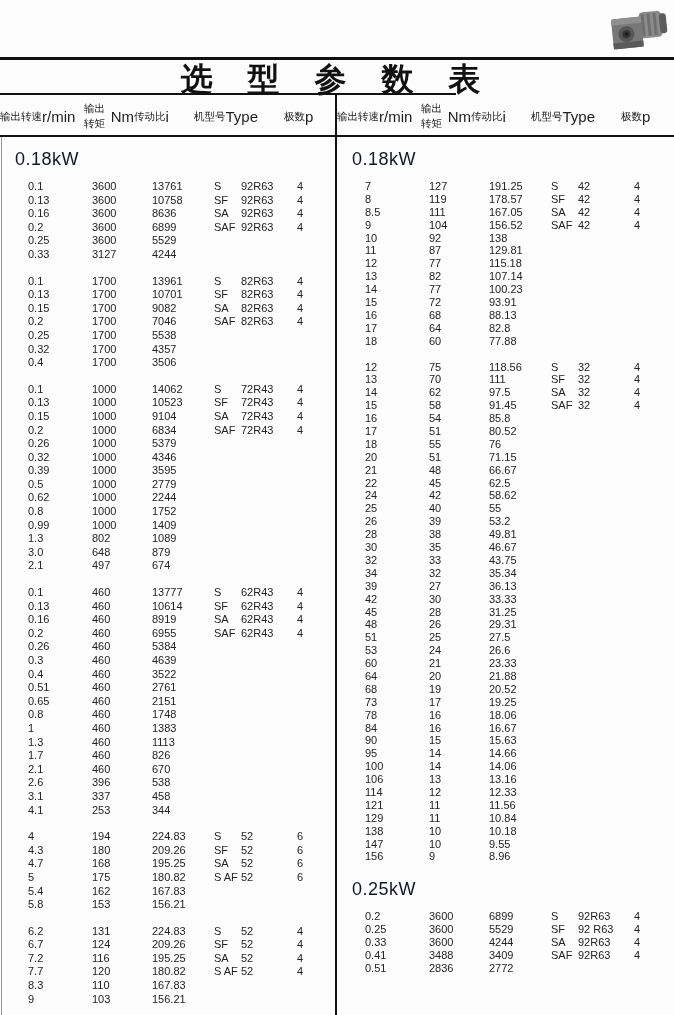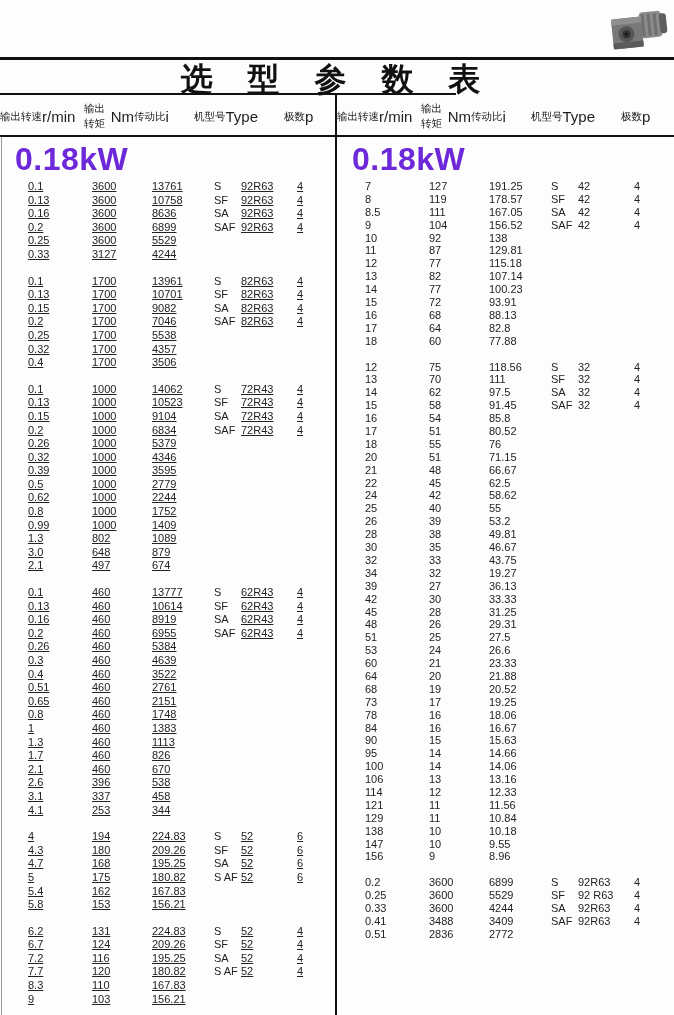--- a/index.html
+++ b/index.html
@@ -26,29 +26,29 @@
   .header-group { width:337px; display:grid; grid-template-columns:84px 50px 60px 90px 1fr; padding-top:4px; }
   .header-cell { display:flex; flex-direction:row; align-items:center; }
   .header-label { font-size:10.5px; line-height:15px; color:#1d1d1d; }
   .header-unit  { font-size:15px;  line-height:15px; color:#1d1d1d; }
 
   .col { position:absolute; top:140px; width:337px; }
   .col-left  { left:0; }
   .col-right { left:337px; }
 
   .heading {
-    font-size:32px; font-weight:bold; color:#6d28d9;
+    font-size:18px; font-weight:normal; color:#0f172a;
     margin:6px 0 7px 15px; letter-spacing:0.5px; line-height:27px;
   }
   .block { margin-bottom:13px; }
   .row {
     display:grid; grid-template-columns:64px 60px 62px 83px auto;
     padding-left:28px; font-size:11px; white-space:nowrap;
   }
-  .col-left  .row { line-height:13.6px; height:13.6px;text-decoration:underline; }
+  .col-left  .row { line-height:13.6px; height:13.6px; }
   .col-right .row { line-height:12.9px; height:12.9px; }
   .type-prefix { display:inline-block; min-width:27px; }
 </style>
 </head>
 <body>
 
 <div class="motor-photo">
   <svg width="66" height="52" viewBox="0 0 66 52">
     <g transform="rotate(-6 33 26)">
       <rect x="36" y="10" width="22" height="26" rx="4" fill="#8b8b8b"></rect>
@@ -732,21 +732,21 @@
       <div class="row">
         <span>32</span>
         <span>33</span>
         <span>43.75</span>
         <span><span class="type-prefix"></span><span></span></span>
         <span></span>
       </div>
       <div class="row">
         <span>34</span>
         <span>32</span>
-        <span>19.27</span>
+        <span>35.34</span>
         <span><span class="type-prefix"></span><span></span></span>
         <span></span>
       </div>
       <div class="row">
         <span>39</span>
         <span>27</span>
         <span>36.13</span>
         <span><span class="type-prefix"></span><span></span></span>
         <span></span>
       </div>
@@ -891,20 +891,21 @@
         <span></span>
       </div>
       <div class="row">
         <span>156</span>
         <span>9</span>
         <span>8.96</span>
         <span><span class="type-prefix"></span><span></span></span>
         <span></span>
       </div>
     </div>
+    <div class="heading">0.25kW</div>
     <div class="block">
       <div class="row">
         <span>0.2</span>
         <span>3600</span>
         <span>6899</span>
         <span><span class="type-prefix">S</span><span>92R63</span></span>
         <span>4</span>
       </div>
       <div class="row">
         <span>0.25</span>

